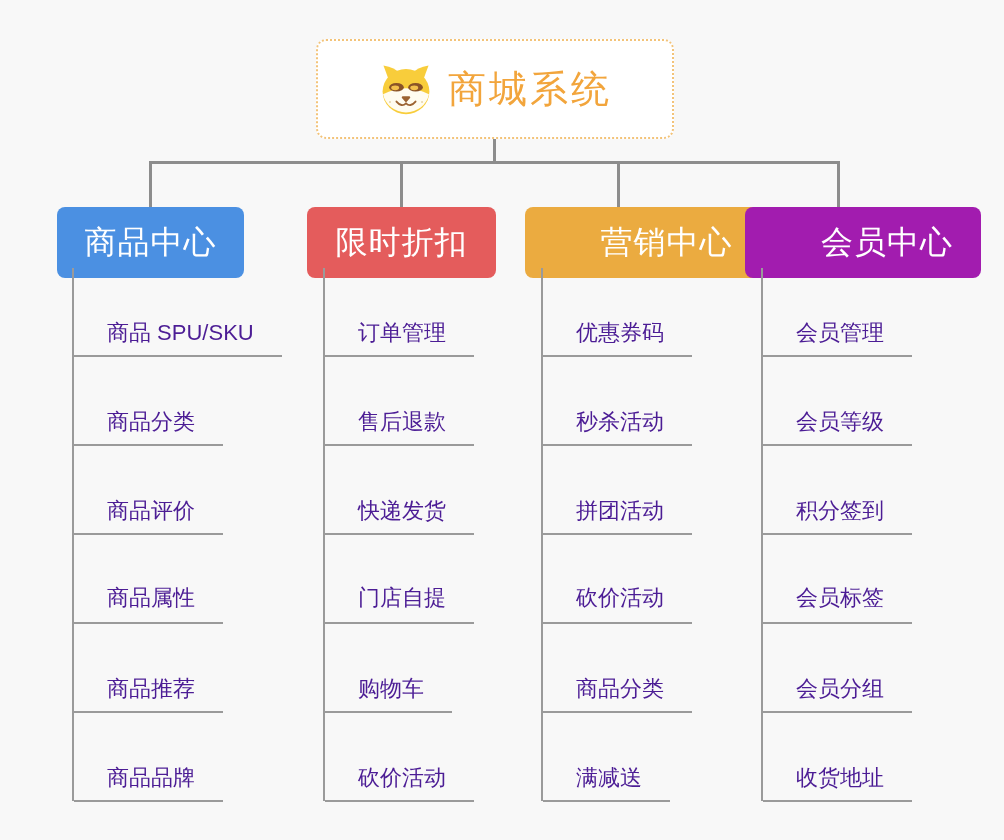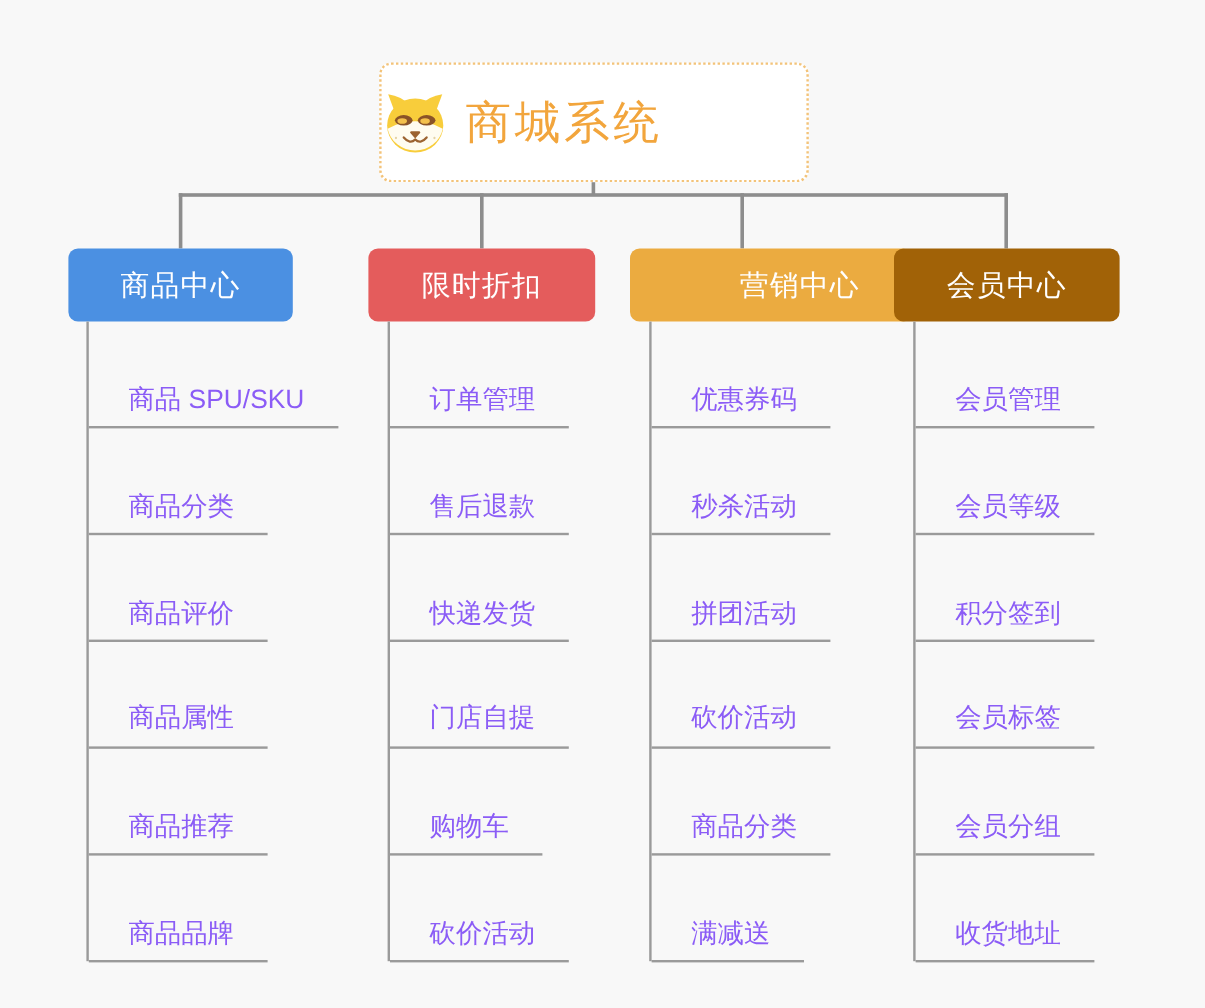--- a/index.html
+++ b/index.html
@@ -13,45 +13,45 @@
 
   
   .line{position:absolute;background:#8d8d8d;}
   .stem{left:493px;top:139px;width:3px;height:24px;}
   .rail{left:149px;top:161px;width:691px;height:3px;}
   .drop{top:161px;width:3px;height:46px;}
   .drop-0{left:149px;} .drop-1{left:400px;} .drop-2{left:617px;} .drop-3{left:837px;}
 
   
   .root-node{
-    position:absolute;left:316px;top:52px;width:358px;height:100px;
+    position:absolute;left:316px;top:39px;width:358px;height:100px;
     box-sizing:border-box;background:#ffffff;
     border:2px dotted #f3c379;border-radius:10px;
-    display:flex;align-items:center;gap:14px;
+    display:flex;align-items:center;justify-content:center;gap:14px;
   }
   .root-title{font-size:38px;letter-spacing:3px;color:#f2a53c;font-weight:500;white-space:nowrap;}
   .root-icon{display:flex;align-items:center;}
 
   
   .branch{
-    position:absolute;top:207px;height:61px;border-radius:8px;
+    position:absolute;top:207px;height:71px;border-radius:8px;
     display:flex;align-items:center;justify-content:center;
-    color:#ffffff;font-size:24px;letter-spacing:1px;white-space:nowrap;
+    color:#ffffff;font-size:32px;letter-spacing:1px;white-space:nowrap;
   }
   .b0{left:57px;width:187px;}
   .b1{left:307px;width:189px;}
   .b2{left:525px;width:187px;}
   .b3{left:745px;width:188px;}
 
   
   .col{position:absolute;top:268px;height:533px;border-left:2px solid #9a9a9a;}
   .c0{left:72px;} .c1{left:323px;} .c2{left:541px;} .c3{left:761px;}
   .item{
     position:absolute;left:0;white-space:nowrap;
-    font-size:22px;line-height:28px;color:#8b5cf6;
+    font-size:22px;line-height:28px;color:#4c1d95;
     padding:0 28px 8px 33px;border-bottom:2px solid #9a9a9a;
   }
   .i0{top:51px;} .i1{top:140px;} .i2{top:229px;} .i3{top:318px;font-family:Liberation Mono, monospace;} .i4{top:407px;} .i5{top:496px;}
 </style>
 </head>
 <body>
 
 <div class="canvas">
 
   <div class="line stem"></div>
@@ -77,21 +77,21 @@
         <circle cx="13.5" cy="45" r="1.1" fill="#e4d2a6"></circle>
         <circle cx="50.5" cy="45" r="1.1" fill="#e4d2a6"></circle>
       </svg>
     </span>
     <span class="root-title">商城系统</span>
   </div>
 
   <div class="branch b0" style="background-color: rgb(75, 144, 226);">商品中心</div>
   <div class="branch b1" style="background-color: rgb(228, 92, 92);">限时折扣</div>
   <div class="branch b2" style="background-color: rgb(235, 171, 64); padding-left: 48px;">营销中心</div>
-  <div class="branch b3" style="background-color: #a16207;">会员中心</div>
+  <div class="branch b3" style="background-color: #a21caf; padding-left: 48px;">会员中心</div>
 
   <div class="col c0">
     <div class="item i0">商品 SPU/SKU</div>
     <div class="item i1">商品分类</div>
     <div class="item i2">商品评价</div>
     <div class="item i3">商品属性</div>
     <div class="item i4">商品推荐</div>
     <div class="item i5">商品品牌</div>
   </div>
 

